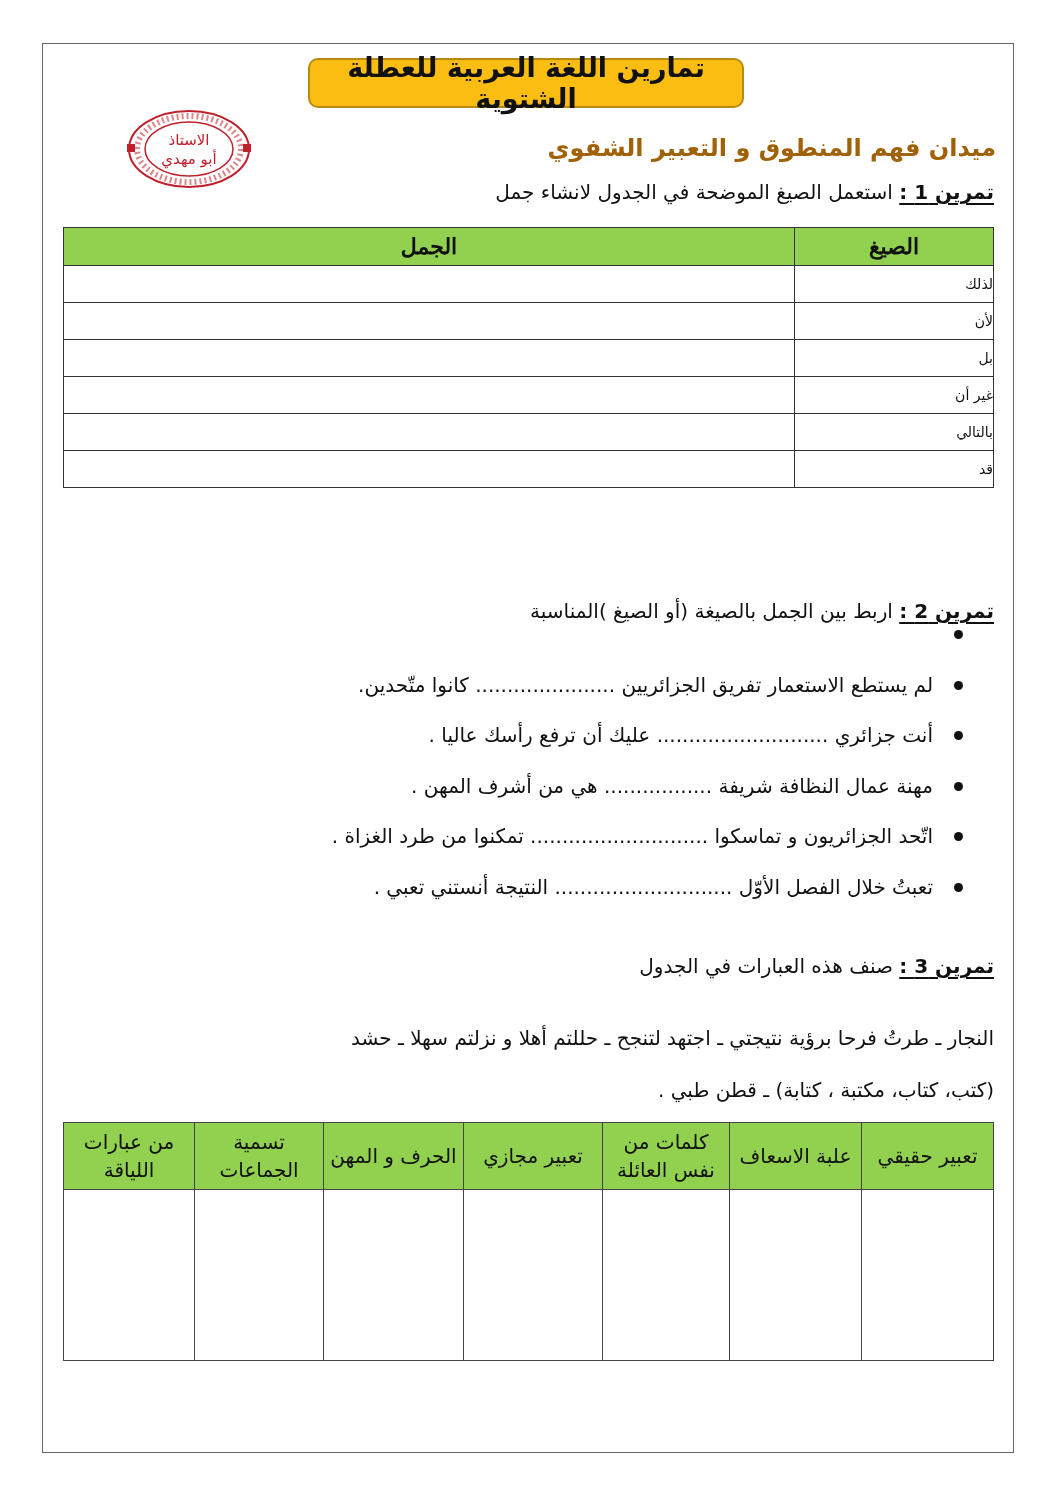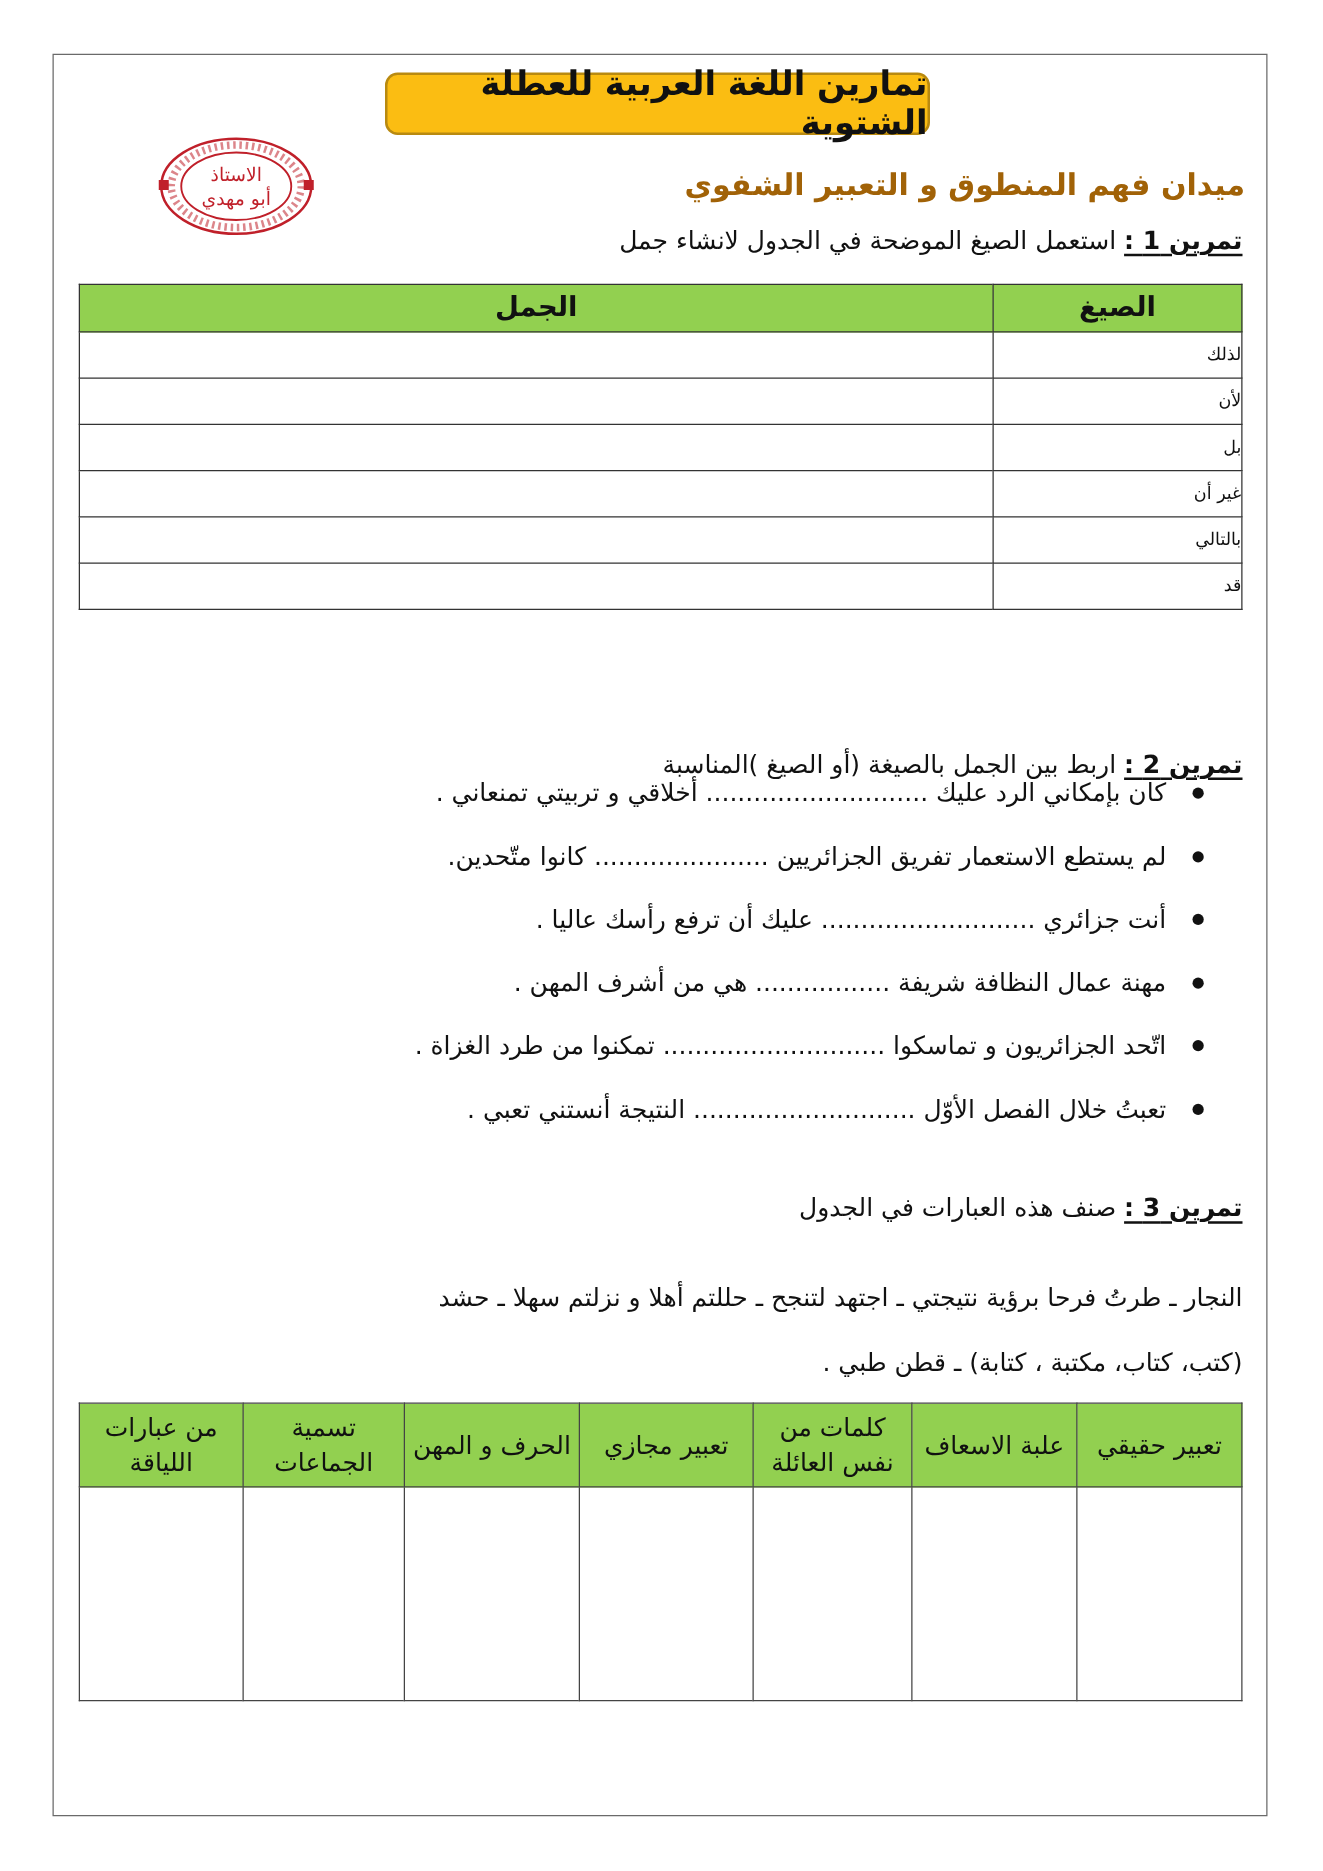--- a/index.html
+++ b/index.html
@@ -35,20 +35,21 @@
       border-radius: 10px;
       box-sizing: border-box;
       display: flex;
       align-items: center;
       justify-content: center;
       direction: rtl;
       font-family: "DejaVu Sans", sans-serif;
       font-weight: bold;
       font-size: 27px;
       color: #111;
+      text-align: center;
     }
     .stamp {
       position: absolute;
       left: 126px;
       top: 108px;
       width: 126px;
       height: 82px;
     }
     .stamp svg { width: 126px; height: 82px; display: block; }
     .domain-heading {
@@ -86,20 +87,21 @@
     .table1 th, .table1 td {
       border: 1.5px solid #333;
       padding: 0;
     }
     .table1 th {
       background: #92d050;
       height: 37px;
       font-weight: bold;
       font-size: 22px;
       text-align: center;
+      font-family: Liberation Serif, serif;
     }
     .table1 td {
       height: 36px;
       font-size: 14px;
     }
     .table1 .col-form { width: 198px; margin-left: 11px; }
     
     .bullet-list {
       position: absolute;
       right: 95px;
@@ -222,21 +224,20 @@
 </table>
 
 <div class="exercise-line" style="top:568px;margin-top:31px;">
   <span class="ex-label">تمرين 2 :</span>
   <span>اربط بين الجمل بالصيغة (أو الصيغ )المناسبة</span>
 </div>
 
 <ul class="bullet-list">
   <li class="bullet-item">
     <span class="bullet-dot"></span>
-    <span>كان بإمكاني الرد عليك ............................ أخلاقي و تربيتي تمنعاني .</span>
   </li>
   <li class="bullet-item">
     <span class="bullet-dot"></span>
     <span>لم يستطع الاستعمار تفريق الجزائريين ...................... كانوا متّحدين.</span>
   </li>
   <li class="bullet-item">
     <span class="bullet-dot"></span>
     <span>أنت جزائري ........................... عليك أن ترفع رأسك عاليا .</span>
   </li>
   <li class="bullet-item">

